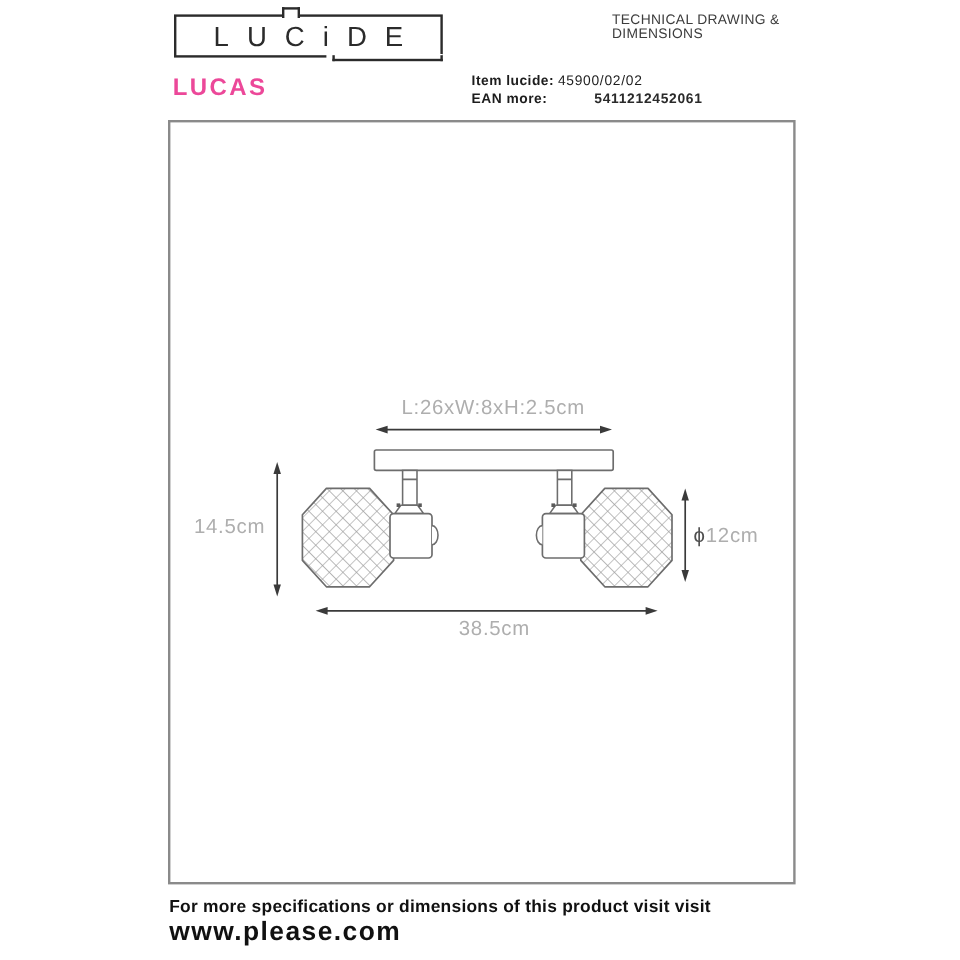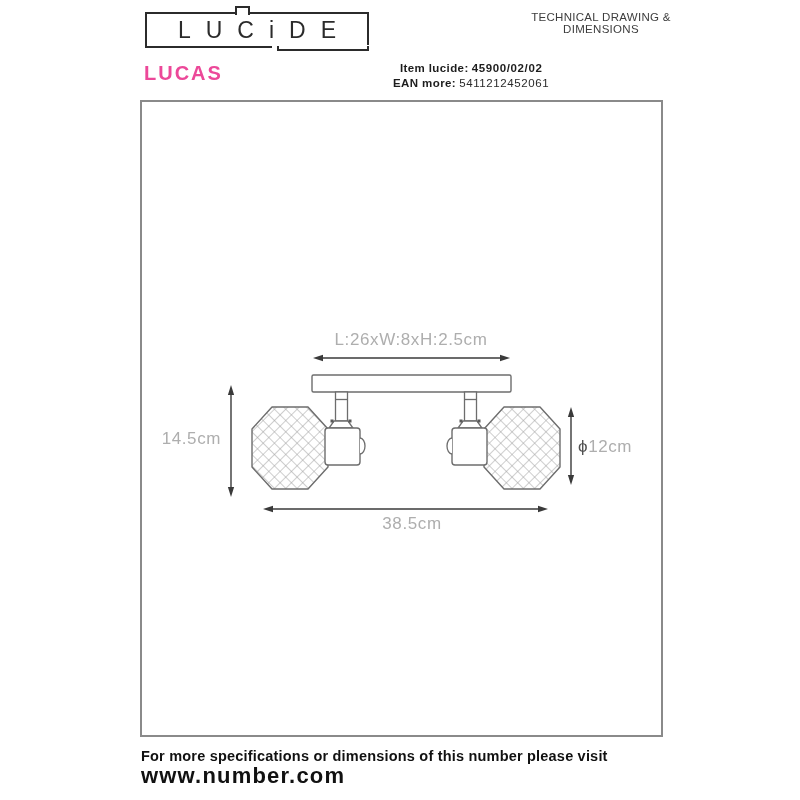--- a/index.html
+++ b/index.html
@@ -1,20 +1,19 @@
 <!DOCTYPE html>
 <html><head>
 <meta charset="utf-8">
 <style>
   html,body { margin:0; padding:0; }
   body { font-family: "Liberation Sans", sans-serif; background:#ffffff; }
   .page {
     position:relative; width:692px; height:800px; background:#ffffff;
     overflow:hidden;
-    text-align:center;
   }
   
   .logo-box {
     position:absolute; left:145px; top:12px; width:224px; height:36px;
     border:2px solid #2b2b2b; box-sizing:border-box;
     display:flex; align-items:center; justify-content:center;
   }
   .logo-text {
     font-size:23px; font-weight:400; color:#2b2b2b;
     letter-spacing:15px; padding-left:15px; line-height:1;
@@ -33,22 +32,22 @@
     position:absolute; left:476px; top:11px;
     font-size:11.5px; color:#3d3d3d; letter-spacing:0.3px; font-weight:400;margin-left:34px;
   }
   .product-name {
     position:absolute; left:144px; top:62px;
     font-size:20px; font-weight:700; color:#ec4899; letter-spacing:2px;
   }
   .meta { position:absolute; left:393px; top:61px; font-size:11.5px; color:#1d1d1d; }
   .meta .row { line-height:15px; white-space:nowrap; }
   .meta .lbl { font-weight:700; letter-spacing:0.4px; }
-  .meta .val-bold { font-weight:700; letter-spacing:0.6px; }
-  .meta .val { font-weight:400; letter-spacing:0.6px; color:#2a2a2a; }
+  .meta .val-bold { font-weight:400; letter-spacing:0.6px; }
+  .meta .val { font-weight:700; letter-spacing:0.6px; color:#2a2a2a;margin-left:36px; }
   
   .frame {
     position:absolute; left:140px; top:100px; width:523px; height:637px;
     border:2px solid #8a8a8a; box-sizing:border-box; background:#ffffff;
   }
   .drawing-svg { position:absolute; left:150px; top:318px; width:505px; height:225px; }
   .dimtext { font-family:"Liberation Sans", sans-serif; font-size:17px; fill:#aeaeae; letter-spacing:0.6px; }
   .dimtext-dark { fill:#4f4f4f; }
   
   .footer-note {
@@ -150,16 +149,16 @@
     </text>
 
     <g stroke="#3a3a3a" fill="#3a3a3a">
       <line x1="122" y1="191" x2="389" y2="191" stroke-width="1.4"></line>
       <polygon points="113,191 123,187.8 123,194.2" stroke="none"></polygon>
       <polygon points="398,191 388,187.8 388,194.2" stroke="none"></polygon>
     </g>
     <text x="262" y="211" text-anchor="middle" class="dimtext">38.5cm</text>
   </svg>
 
-  <div class="footer-note">For more specifications or dimensions of this number please visit</div>
-  <div class="footer-site">www.number.com</div>
+  <div class="footer-note">For more specifications or dimensions of this product visit visit</div>
+  <div class="footer-site">www.please.com</div>
 
 </div>
 
 </body></html>

